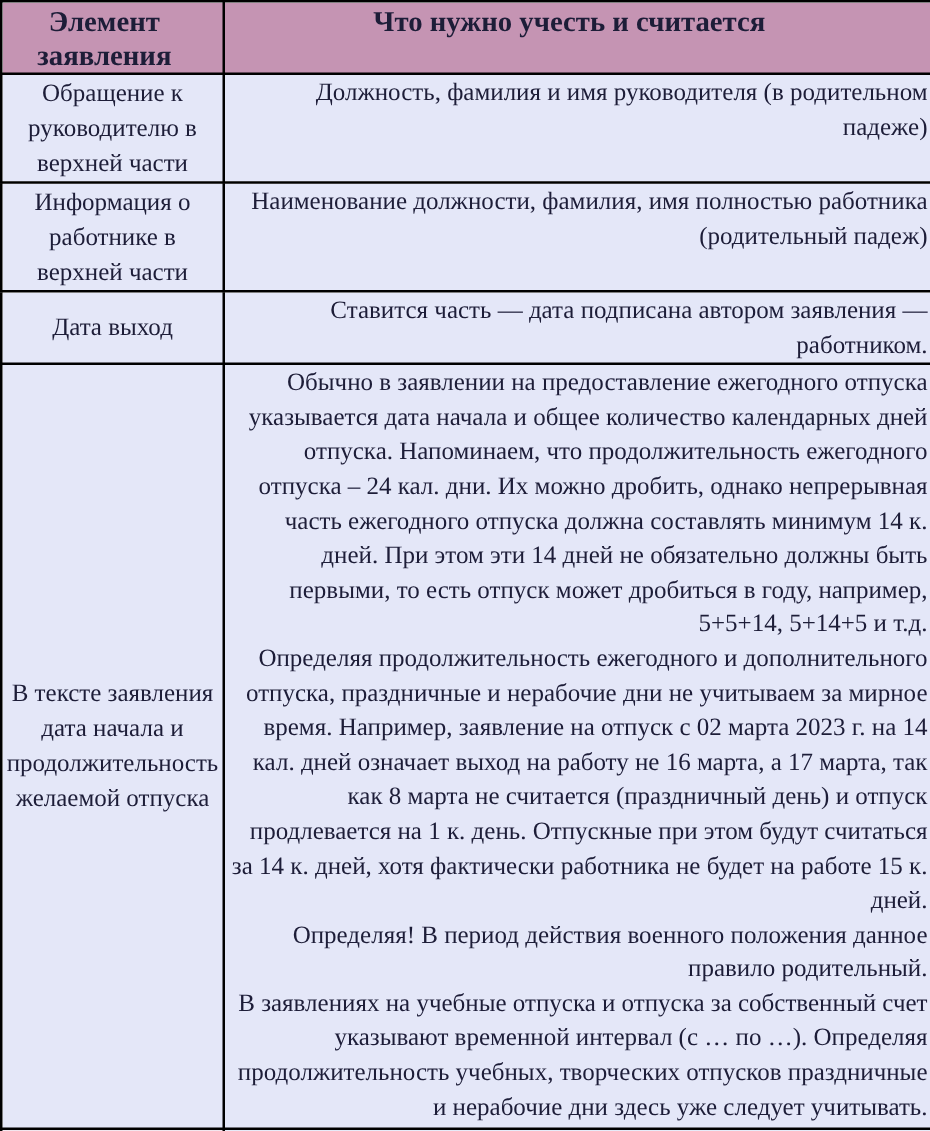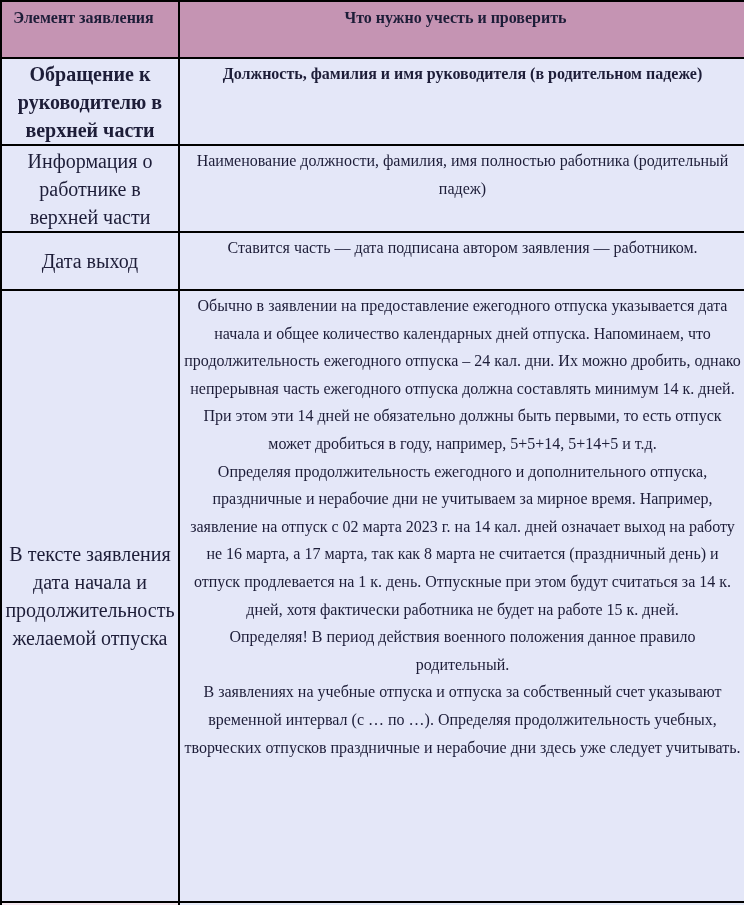--- a/index.html
+++ b/index.html
@@ -22,65 +22,65 @@
   }
   col.c1 { width: 178px; }
   col.c2 { width: 566px; }
   th, td {
     border: 2px solid var(--border, #000000);
     overflow: hidden;
   }
   th.hdr {
     background: var(--header_bg, #c594b3);
     font-weight: bold;
-    font-size: 16px;
+    font-size: 23px;
     line-height: 27px;
     text-align: center;
     vertical-align: top;
     padding: 2px 15px 0 2px;
     height: 53px;
   }
   td.el-cell {
     background: var(--row_bg, #e4e7f8);
     text-align: center;
     vertical-align: middle;
     font-size: 20px;
     line-height: 28px;
     padding: 0 1px;
   }
   td.dt-cell {
     background: var(--row_bg, #e4e7f8);
     vertical-align: top;
-    font-size: 16px;
+    font-size: 20px;
     line-height: 27.6px;
     padding: 1px 2px 0 3px;
-    text-align: center;
+    text-align: right;
   }
-  tr.r1 td { height: 84px; font-weight: bold; }
+  tr.r1 td { height: 84px; }
   tr.r2 td { height: 84px; }
   tr.r3 td { height: 55px; }
   tr.r4 td { height: 609px; }
   tr.partial td { height: 4px; padding: 0; }
   td.partial-left  { background: var(--partial_left_bg, #f3e6ee); }
   td.partial-right { background: var(--partial_right_bg, #e6ebf8); }
   .para { margin: 0; }
   .para b, .para .seg-bold { font-weight: normal; }
 </style>
 </head>
 <body>
 
 <table class="doc-table">
   <colgroup>
     <col class="c1">
     <col class="c2">
   </colgroup>
   <thead>
     <tr>
       <th class="hdr">Элемент заявления</th>
-      <th class="hdr">Что нужно учесть и проверить</th>
+      <th class="hdr">Что нужно учесть и считается</th>
     </tr>
   </thead>
   <tbody>
     <tr class="r1">
       <td class="el-cell">Обращение к руководителю в верхней части</td>
       <td class="dt-cell">
         <div class="para"><span>Должность, фамилия и имя руководителя (в родительном падеже)</span></div>
       </td>
     </tr>
     <tr class="r2">

